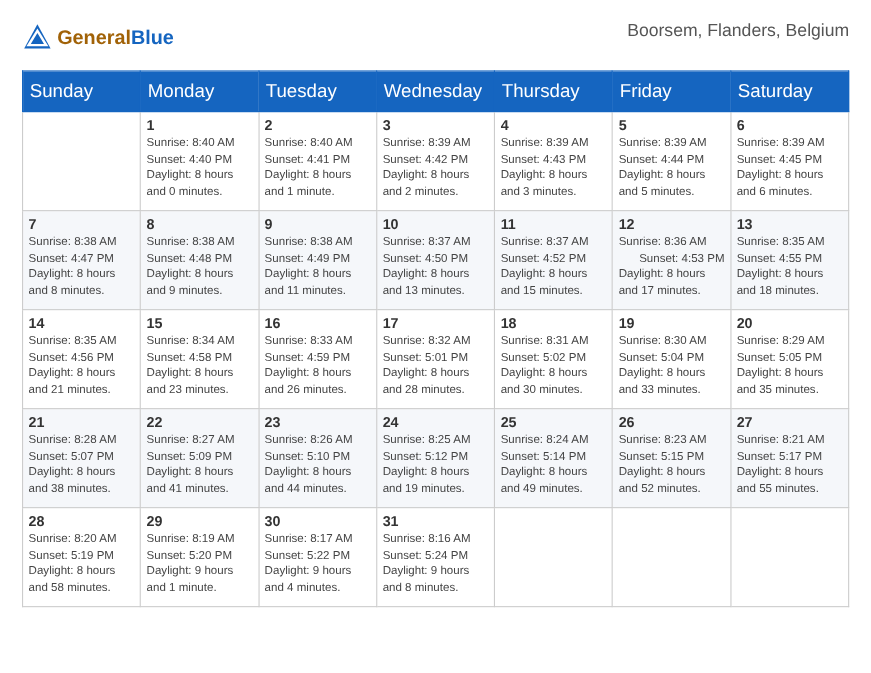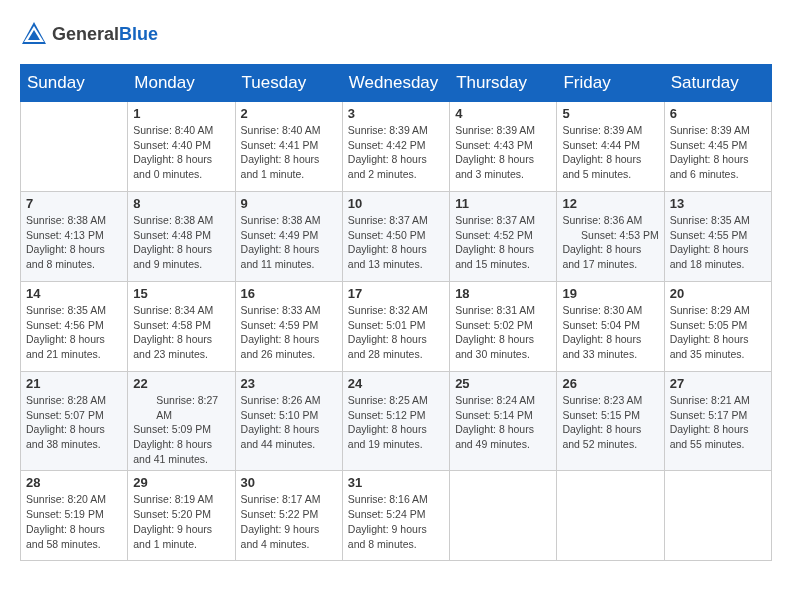--- a/index.html
+++ b/index.html
@@ -85,25 +85,26 @@
 
 <div class="header">
   <div class="logo">
     <svg class="logo-icon" viewBox="0 0 28 28">
       <polygon points="14,2 26,24 2,24" fill="#1565c0"></polygon>
       <polygon points="14,6 24,22 4,22" fill="white"></polygon>
       <polygon points="14,10 20,20 8,20" fill="#1565c0"></polygon>
     </svg>
     <div>
       <div>
-        <span style="font-size:18px;font-weight:bold;color:#404040;">General</span><span style="font-size:18px;font-weight:bold;color:#1565c0;">Blue</span>
+        <span style="font-size:18px;font-weight:bold;color:#a16207;">General</span><span style="font-size:18px;font-weight:bold;color:#1565c0;">Blue</span>
       </div>
     </div>
   </div>
   <div class="title-area">
+    <div class="location">Boorsem, Flanders, Belgium</div>
   </div>
 </div>
 
 <table class="calendar-table">
   <thead>
     <tr>
     <th>Sunday</th>
         <th>Monday</th>
         <th>Tuesday</th>
         <th>Wednesday</th>
@@ -168,21 +169,21 @@
             <span style="display: block;">Daylight: 8 hours</span>
             <span style="display: block;">and 6 minutes.</span>
           </div>
         </td>
       </tr>
       <tr>
         <td>
           <span class="day-number">7</span>
           <div class="day-info">
             <span style="display: block;">Sunrise: 8:38 AM</span>
-            <span style="display: block;">Sunset: 4:13 PM</span>
+            <span style="display: block;">Sunset: 4:47 PM</span>
             <span style="display: block;">Daylight: 8 hours</span>
             <span style="display: block;">and 8 minutes.</span>
           </div>
         </td>
         <td>
           <span class="day-number">8</span>
           <div class="day-info">
             <span style="display: block;">Sunrise: 8:38 AM</span>
             <span style="display: block;">Sunset: 4:48 PM</span>
             <span style="display: block;">Daylight: 8 hours</span>
@@ -306,21 +307,21 @@
           <div class="day-info">
             <span style="display: block;">Sunrise: 8:28 AM</span>
             <span style="display: block;">Sunset: 5:07 PM</span>
             <span style="display: block;">Daylight: 8 hours</span>
             <span style="display: block;">and 38 minutes.</span>
           </div>
         </td>
         <td>
           <span class="day-number">22</span>
           <div class="day-info">
-            <span style="display: block; margin-left: 23px;">Sunrise: 8:27 AM</span>
+            <span style="display: block;">Sunrise: 8:27 AM</span>
             <span style="display: block;">Sunset: 5:09 PM</span>
             <span style="display: block;">Daylight: 8 hours</span>
             <span style="display: block;">and 41 minutes.</span>
           </div>
         </td>
         <td>
           <span class="day-number">23</span>
           <div class="day-info">
             <span style="display: block;">Sunrise: 8:26 AM</span>
             <span style="display: block;">Sunset: 5:10 PM</span>

